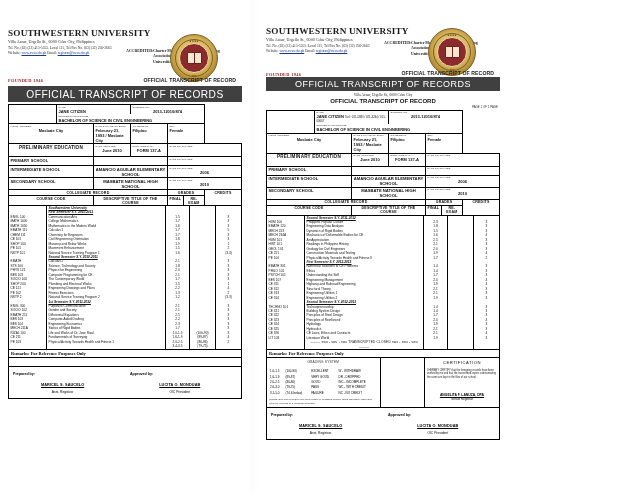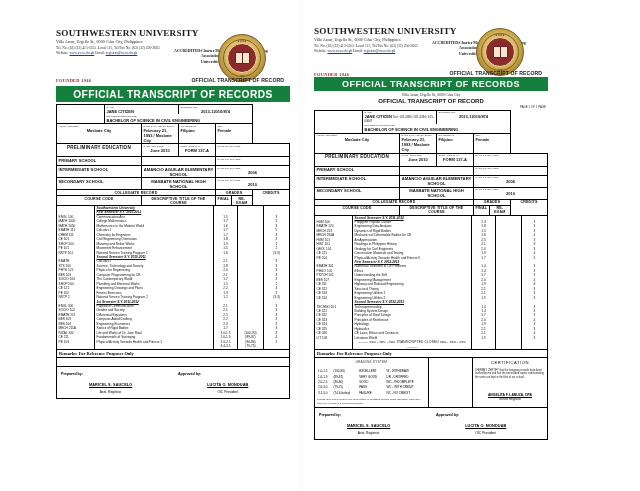--- a/index.html
+++ b/index.html
@@ -8,21 +8,20 @@
     background: #ffffff;
     font-family: "Liberation Sans", sans-serif;
     overflow: hidden;
   }
   .workspace {
     position: relative;
     width: 508px; height: 491px;
     background: #fdfdfd;
     display: flex;
     gap: 8px;
-    margin-left: 48px;
   }
   .doc {
     position: relative;
     width: 320px; height: 491px;
     background: #ffffff;
     padding: 6px 8px 0 8px;
     overflow: hidden;
   }
   .doc.right { padding-top: 10px; }
 
@@ -119,24 +118,24 @@
     left: 0; top: 50px;
     font-family: "Liberation Serif", serif;
     font-size: 4.4px; font-weight: bold;
     color: #8f1f1f; letter-spacing: .3px;
   }
   .doc.right .founded { top: 46px; }
 
   
   .banner {
     height: 16px;
-    background: #15803d;
+    background: #404040;
     color: #ffffff;
     display: flex; align-items: center; justify-content: center;
-    font-size: 10.2px; font-weight: bold; letter-spacing: .45px;
+    font-size: 10.2px; font-weight: normal; letter-spacing: .45px;
     margin-top: 4px;
   }
   .doc.right .banner { margin-top: 3px; height: 14px; font-size: 9px;}
 
   .sub-addr {
     text-align:center;
     font-family:"Liberation Serif", serif;
     font-size: 3.6px; color:#222; margin-top: 1.5px;
   }
   .sub-title {

